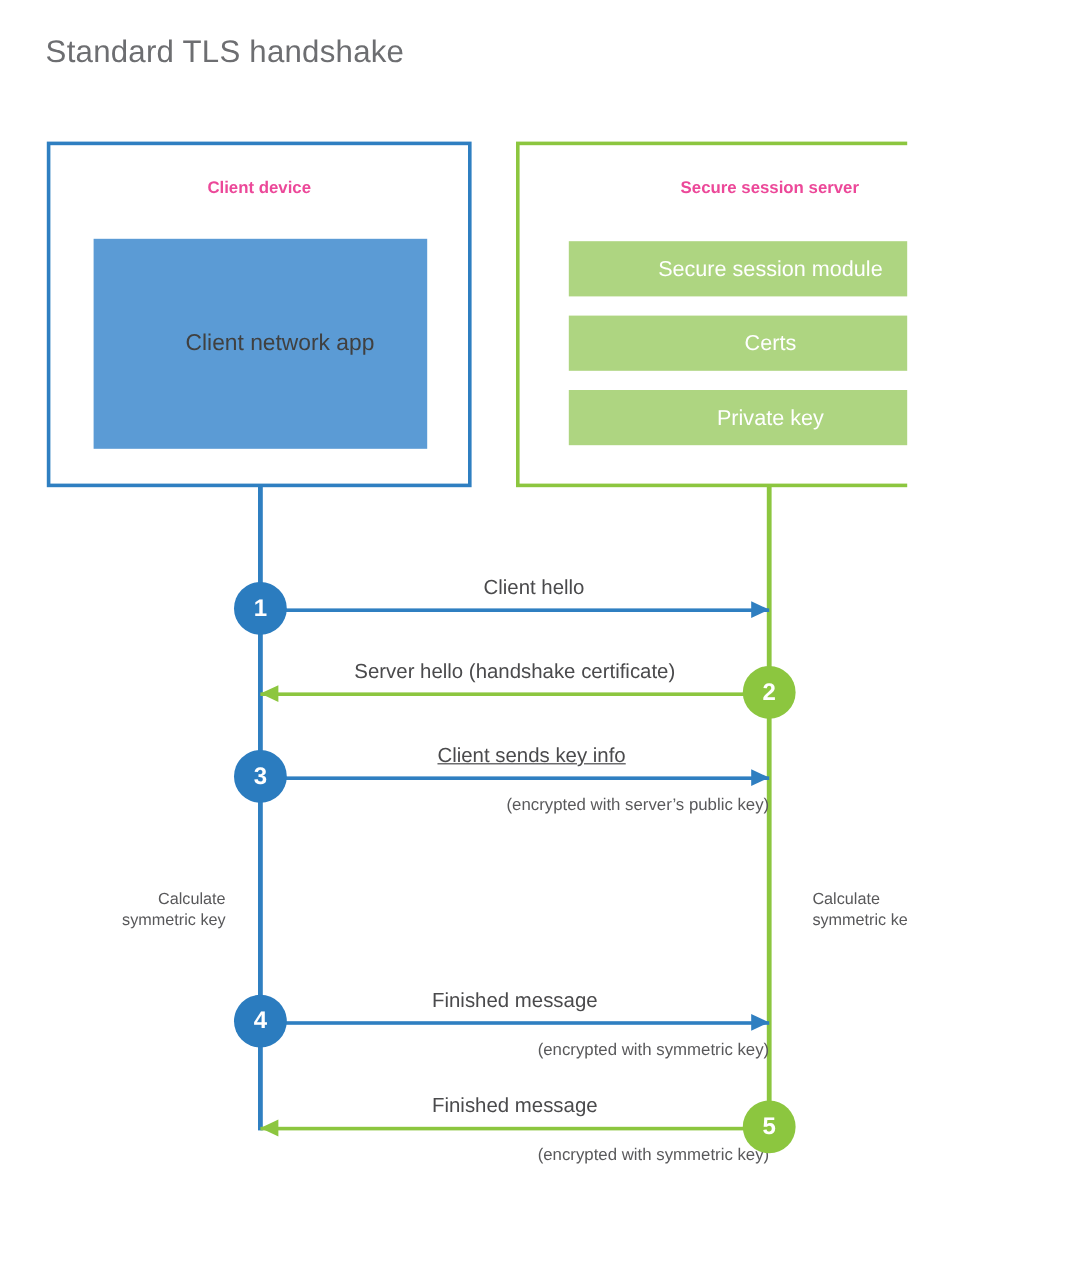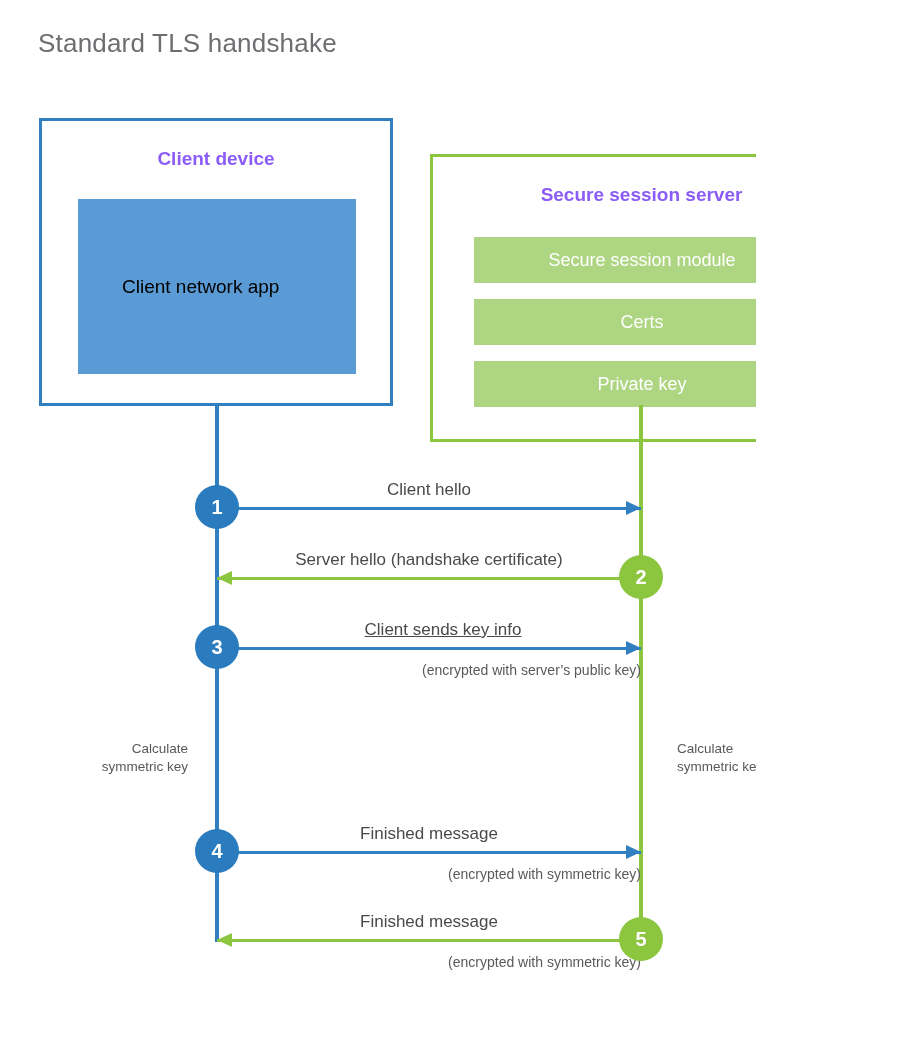--- a/index.html
+++ b/index.html
@@ -44,51 +44,50 @@
     width: 354px;
     height: 288px;
     border: 3px solid #2f7fc1;
   }
   .panel-server {
     left: 430px;
     top: 118px;
     width: 423px;
     height: 288px;
     border: 3px solid #8cc63f;
-    margin-top: 36px;
   }
   .panel-title {
     position: absolute;
     left: 0;
     right: 0;
     top: 27px;
     text-align: center;
-    font-size: 19px;
+    font-size: 14px;
     font-weight: 700;
-    color: #8b5cf6;
+    color: #ec4899;
     white-space: nowrap;
   }
 
   .client-app-box {
     position: absolute;
     left: 36px;
     top: 78px;
     width: 278px;
     height: 175px;
     background: #5b9bd5;
     display: flex;
     align-items: center;
     justify-content: center;
   }
   .client-app-label {
-    color: #000000;
+    color: #404040;
     font-size: 19px;
     font-weight: 400;
     line-height: 1.45;
-    text-align: left;
+    text-align: right;
     width: 190px;
   }
 
   .server-bar {
     position: absolute;
     left: 41px;
     width: 336px;
     height: 46px;
     background: #aed581;
     display: flex;
@@ -220,21 +219,21 @@
       <div class="server-bar-label">Private key</div>
     </div>
   </div>
 
   <div class="lifeline lifeline-client"></div>
   <div class="lifeline lifeline-server"></div>
 
   <div class="msg" style="left:217px; top:507px; width:424px;">
     <div class="msg-line blue" style="left:0; width:424px;"></div>
     <div class="arrowhead right blue" style="left:409px;"></div>
-    <div class="msg-label" style="left:0; top:-26px; width:424px;">Client hello</div>
+    <div class="msg-label" style="left:16px; top:-26px; width:424px;">Client hello</div>
   </div>
   <div class="step-badge blue" style="left:195px; top:485px;">1</div>
 
   <div class="msg" style="left:217px; top:577px; width:424px;">
     <div class="msg-line green" style="left:0; width:424px;"></div>
     <div class="arrowhead left green" style="left:0px;"></div>
     <div class="msg-label" style="left:0; top:-26px; width:424px;">Server hello (handshake certificate)</div>
   </div>
   <div class="step-badge green" style="left:619px; top:555px;">2</div>
 

